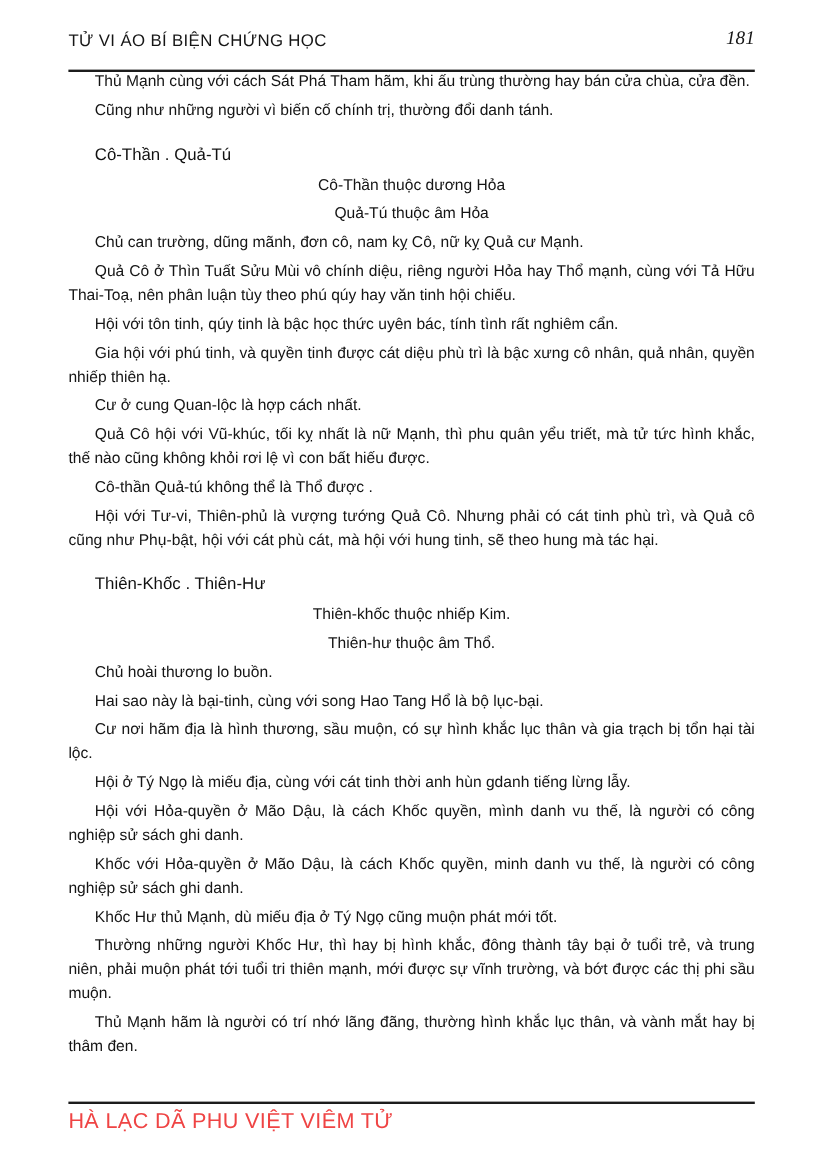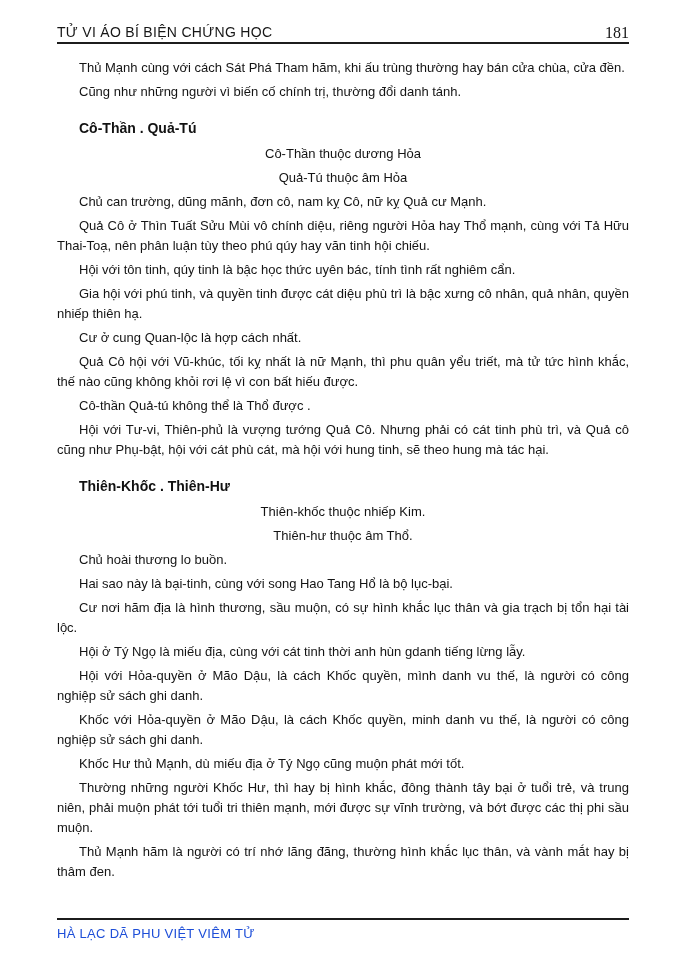--- a/index.html
+++ b/index.html
@@ -13,33 +13,34 @@
   }
   .page {
     position: absolute; inset: 0;
     background: #ffffff;
   }
   .header {
     position: absolute;
     top: 24px; left: 57px; right: 57px;
     display: flex;
     justify-content: space-between;
-    align-items: flex-start;
+    align-items: center;
     border-bottom: 2px solid #1c1c1c;
-    padding-bottom: 0;
+    padding-bottom: 16px;
   }
   .header .title {
     font-size: 14px;
     letter-spacing: 0.3px;
     color: #161616;
   }
   .header .pageno {
     font-family: "Liberation Serif", serif;
     font-size: 16px;
     color: #161616;
+    font-style: italic;
   }
   .content {
     position: absolute;
     top: 58px; left: 57px;
     width: 572px;
   }
   .para {
     font-size: 13px;
     line-height: 20px;
     text-align: justify;
@@ -49,35 +50,35 @@
   }
   .attr-line {
     font-size: 13px;
     line-height: 20px;
     text-align: center;
     margin: 0 0 4px 0;
     color: #141414;
   }
   .section-heading {
     font-size: 14px;
-    font-weight: bold;
+    font-weight: normal;
     margin: 18px 0 8px 0;
     padding-left: 22px;
     color: #111111;
   }
   .footer {
     position: absolute;
     top: 918px; left: 57px; right: 57px;
     border-top: 2px solid #1c1c1c;
     padding-top: 4px;
   }
   .footer .footer-text {
-    font-size: 13px;
+    font-size: 18px;
     letter-spacing: 0.3px;
-    color: #1d4ed8;
+    color: #ef4444;
   }
 </style>
 </head>
 <body>
 
 <div class="page">
 
   <div class="header">
     <span class="title">TỬ VI ÁO BÍ BIỆN CHỨNG HỌC</span>
     <span class="pageno">181</span>

